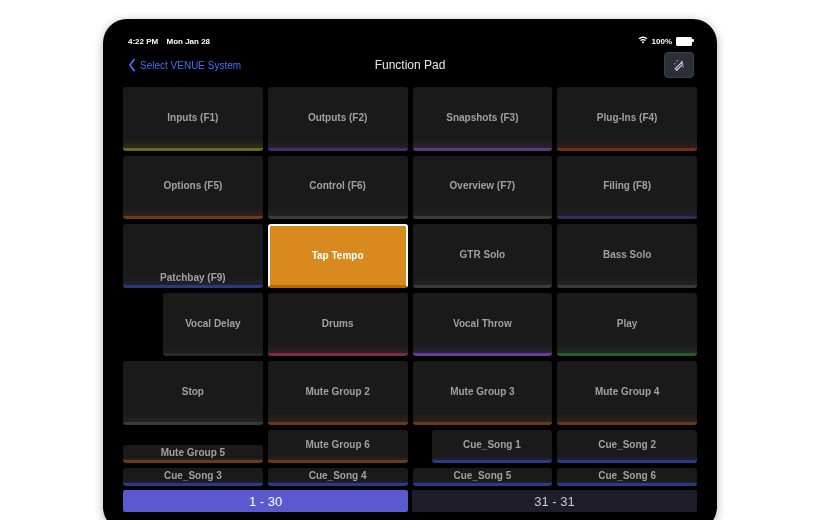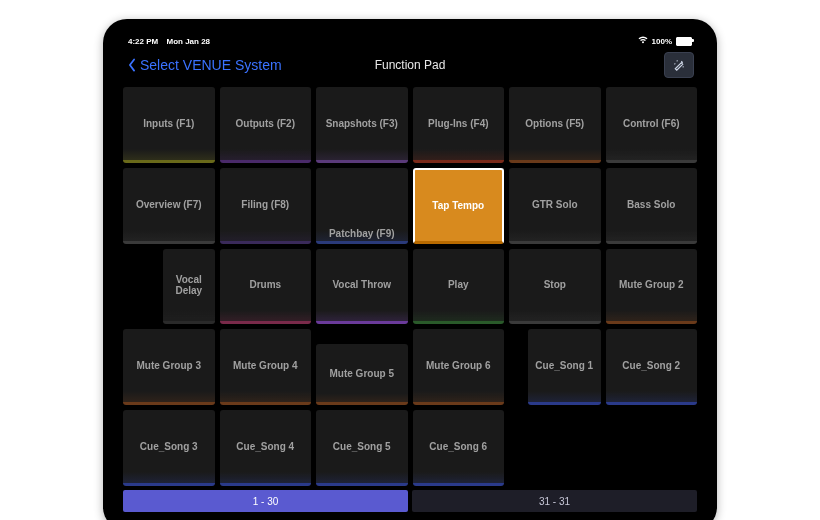--- a/index.html
+++ b/index.html
@@ -6,30 +6,30 @@
 .device{position:absolute;left:103px;top:19px;width:614px;height:512px;background:#000;border-radius:24px;box-shadow:0 2px 10px rgba(0,0,0,.3)}
 .bezel{position:absolute;left:15px;top:15px;right:15px;bottom:15px;background:#000;border-radius:6px;overflow:hidden;display:flex;flex-direction:column}
 .status{height:14px;display:flex;align-items:center;justify-content:space-between;padding:0 10px;color:#fff;font-size:8px;font-weight:600}
 .status .left span{margin-right:6px}
 .status .right{display:flex;align-items:center;gap:4px}
 .wifi-icon{display:inline-block}
 .batt{display:inline-block;width:14px;height:7px;border:1px solid #fff;border-radius:1px;position:relative}
 .batt::after{content:"";position:absolute;right:-3px;top:1px;width:2px;height:3px;background:#fff;border-radius:0 1px 1px 0}
 .batt i{display:block;width:100%;height:100%;background:#fff}
 .navbar{height:34px;display:flex;align-items:center;padding:0 8px;position:relative}
-.back{display:flex;align-items:center;gap:2px;color:#3a72ff;font-size:14px;cursor:pointer;z-index:2}
+.back{display:flex;align-items:center;gap:2px;color:#3a72ff;font-size:10px;cursor:pointer;z-index:2}
 .back svg{width:12px;height:14px}
 .title{position:absolute;left:0;right:0;text-align:center;color:#e8e8e8;font-size:12px;font-weight:500;pointer-events:none}
 .edit{margin-left:auto;width:28px;height:24px;background:#2a2f3a;border:1px solid #3a4050;border-radius:4px;display:flex;align-items:center;justify-content:center;cursor:pointer;z-index:2}
 .edit svg{width:12px;height:12px;stroke:#c8d0e0;fill:none;stroke-width:1.5}
-.grid{flex:1;display:grid;grid-template-columns:repeat(6,1fr);grid-template-rows:repeat(5,1fr);gap:5px;padding:5px 5px 2px 5px}
+.grid{flex:1;display:grid;grid-template-columns:repeat(4,1fr);grid-template-rows:repeat(5,1fr);gap:5px;padding:5px 5px 2px 5px}
 .pad{background:#1a1a1a;border-radius:3px;display:flex;align-items:center;justify-content:center;text-align:center;color:#a0a0a0;font-size:10px;font-weight:600;cursor:pointer;position:relative;padding:2px;border-bottom:3px solid #333;min-height:0}
 .pad.active{background:#d88a1e;color:#fff;border:2px solid #fff;border-bottom:3px solid #b86a00;box-shadow:0 0 0 1px #000}
 .pager{height:22px;display:flex;gap:4px;padding:2px 5px 4px 5px}
-.page{flex:1;display:flex;align-items:center;justify-content:center;font-size:10px;color:#c8c8d8;border-radius:2px;cursor:pointer}
+.page{flex:1;display:flex;align-items:center;justify-content:center;font-size:13px;color:#c8c8d8;border-radius:2px;cursor:pointer}
 .page.sel{background:#5a5ad0;color:#fff}
 .page.unsel{background:#1e1e28}
 </style>
 </head>
 <body>
 
 <div class="device">
   <div class="bezel">
 
     <div class="status">

